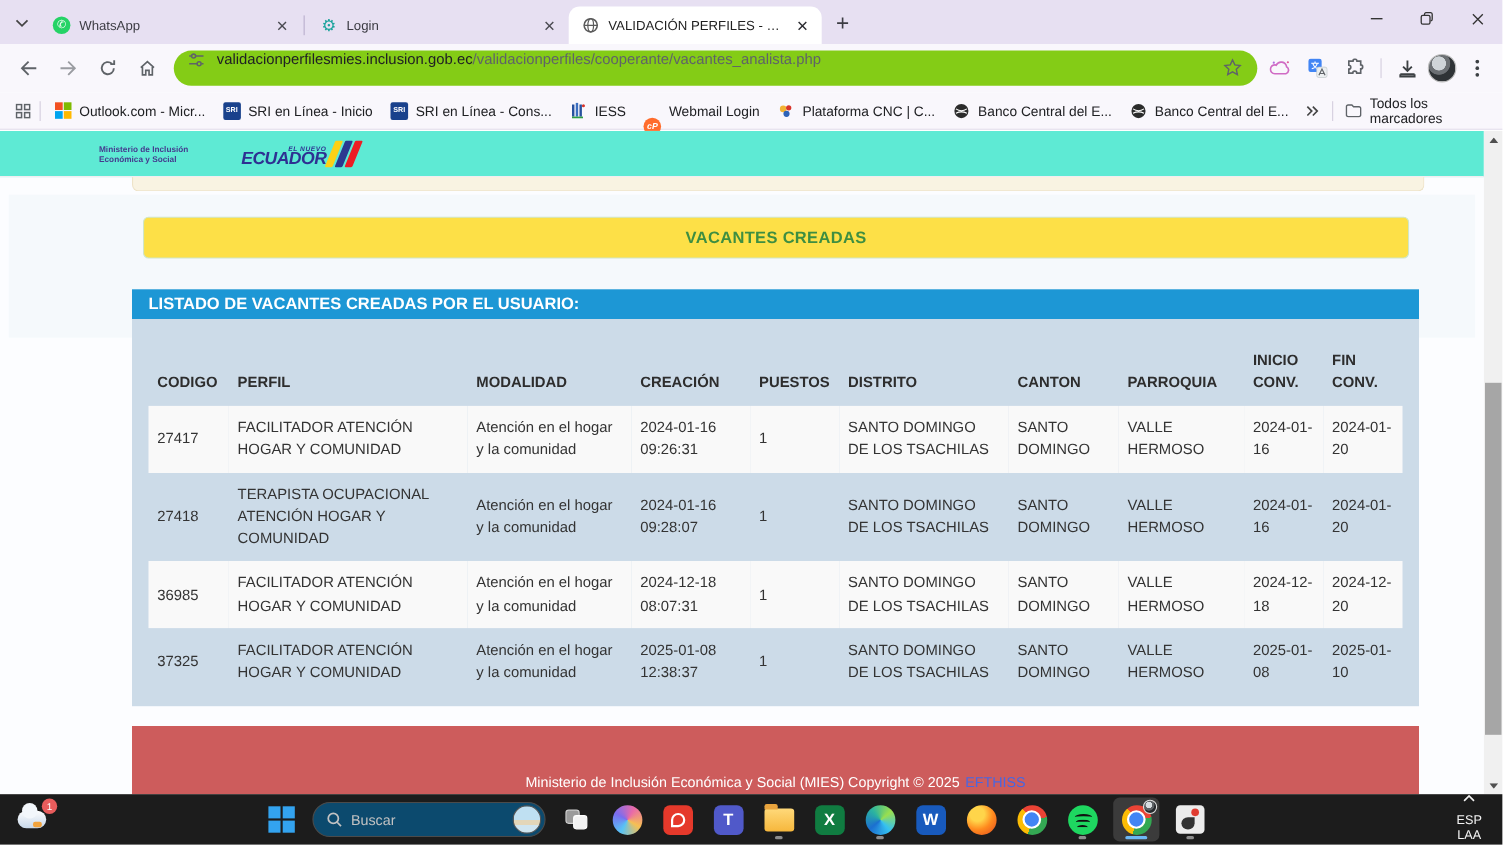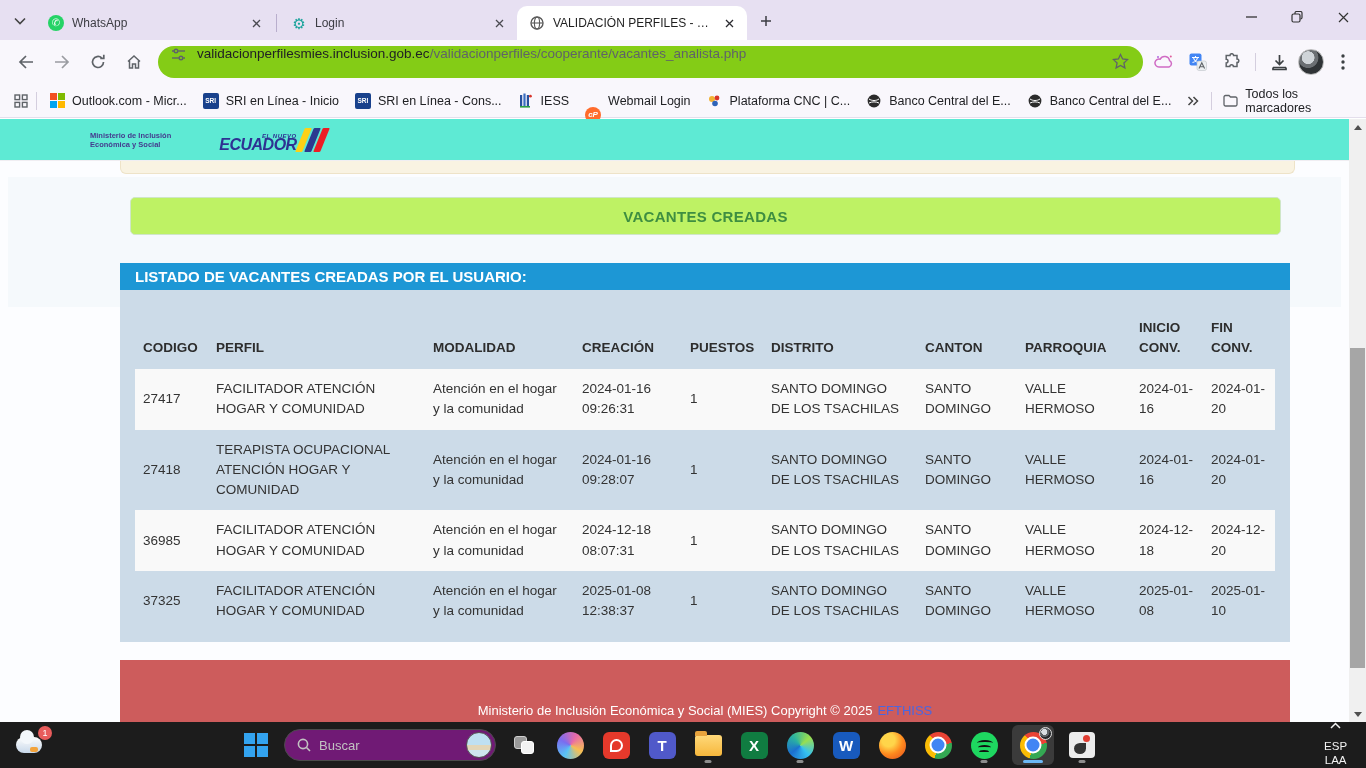--- a/index.html
+++ b/index.html
@@ -55,21 +55,21 @@
   .ec-stripes { display:flex; gap:2px; }
   .ec-stripes span { width:7px; height:24px; transform:skewX(-22deg); border-radius:1px; }
   .ec-stripes span:nth-child(1){background:#fdd116}
   .ec-stripes span:nth-child(2){background:#2b3990}
   .ec-stripes span:nth-child(3){background:#ed1c24}
 
   .beige-strip { position:absolute; top:42px; left:120px; width:1175px; height:13px; background:#f9f3e2; border:1px solid #eee3c8; border-top:none; border-radius:0 0 6px 6px; }
 
   .content-bg { position:absolute; top:58px; left:8px; right:8px; height:130px; background:#f5f9fc; }
 
-  .green-banner { position:absolute; top:78px; left:130px; width:1151px; height:38px; background:#bef264; border:1px solid #cfe6c8; border-radius:5px; display:flex; align-items:center; justify-content:center; font-size:15px; font-weight:bold; color:#3e8e41; letter-spacing:0.3px; }
+  .green-banner { position:absolute; top:78px; left:130px; width:1151px; height:38px; background:#fde047; border:1px solid #cfe6c8; border-radius:5px; display:flex; align-items:center; justify-content:center; font-size:15px; font-weight:bold; color:#3e8e41; letter-spacing:0.3px; }
 
   .blue-bar { position:absolute; top:144px; left:120px; width:1170px; height:27px; background:#1d97d5; color:#fff; font-size:15px; font-weight:bold; display:flex; align-items:center; padding-left:15px; }
 
   .table-panel { position:absolute; top:171px; left:120px; width:1170px; height:352px; background:#ccdbe8; padding:4px 15px 0 15px; }
   table.vac { width:100%; border-collapse:collapse; table-layout:fixed; font-size:13.5px; color:#333; }
   table.vac th { text-align:left; vertical-align:bottom; font-weight:bold; color:#2d2d2d; padding:24px 8px 12px 8px; line-height:1.45; }
   table.vac td { vertical-align:middle; padding:10px 8px; line-height:1.5; word-wrap:break-word; }
   table.vac tbody tr:nth-child(odd) td { background:#f9f9f9; }
   col.c0{width:73px} col.c1{width:217px} col.c2{width:149px} col.c3{width:108px} col.c4{width:81px}
   col.c5{width:154px} col.c6{width:100px} col.c7{width:114px} col.c8{width:72px} col.c9{width:72px}
@@ -92,21 +92,21 @@
 
   .tb-center { position:absolute; left:238px; top:0; height:46px; display:flex; align-items:center; gap:10px; }
   .tb-item { position:relative; width:36px; height:40px; display:flex; align-items:center; justify-content:center; border-radius:6px; }
   .tb-item.active-app { background:#3b3b3b; width:42px; }
   .indicator { position:absolute; bottom:2px; left:50%; transform:translateX(-50%); width:7px; height:3px; border-radius:2px; background:#8d8d8d; }
   .indicator.active-ind { width:20px; background:#6cb8f5; }
 
   .win-start { display:grid; grid-template-columns:11px 11px; grid-template-rows:11px 11px; gap:2px; }
   .win-start span { background:#33a3ef; }
 
-  .tb-search { width:212px; height:32px; background:#701a75; border:1px solid #4b4b4b; border-radius:16px; display:flex; align-items:center; padding:0 3px 0 12px; gap:8px; }
+  .tb-search { width:212px; height:32px; background:#0c4a6e; border:1px solid #4b4b4b; border-radius:16px; display:flex; align-items:center; padding:0 3px 0 12px; gap:8px; }
   .tb-search .ph { flex:1; color:#c2c2c2; font-size:13px; }
   .search-img { width:26px; height:26px; border-radius:50%; background:linear-gradient(#bfe0f2 0 52%, #e3d6b8 52% 72%, #cfe5f0 72% 100%); border:1px solid #555; }
 
   .taskview { position:relative; width:20px; height:18px; }
   .taskview i { position:absolute; border:1.6px solid #e6e6e6; border-radius:3px; }
   .taskview i:nth-child(1){ left:0; top:0; width:13px; height:13px; background:#9a9a9a; border-color:#cfcfcf;}
   .taskview i:nth-child(2){ right:0; bottom:0; width:13px; height:13px; background:#f2f2f2; border-color:#fff;}
 
   .ic26 { width:27px; height:27px; border-radius:6px; display:flex; align-items:center; justify-content:center; font-weight:bold; color:#fff; }
   .copilot { border-radius:50%; background:conic-gradient(from 210deg, #58c4f6, #7a6cf0, #e96aa8, #f6c053, #58c4f6); }

